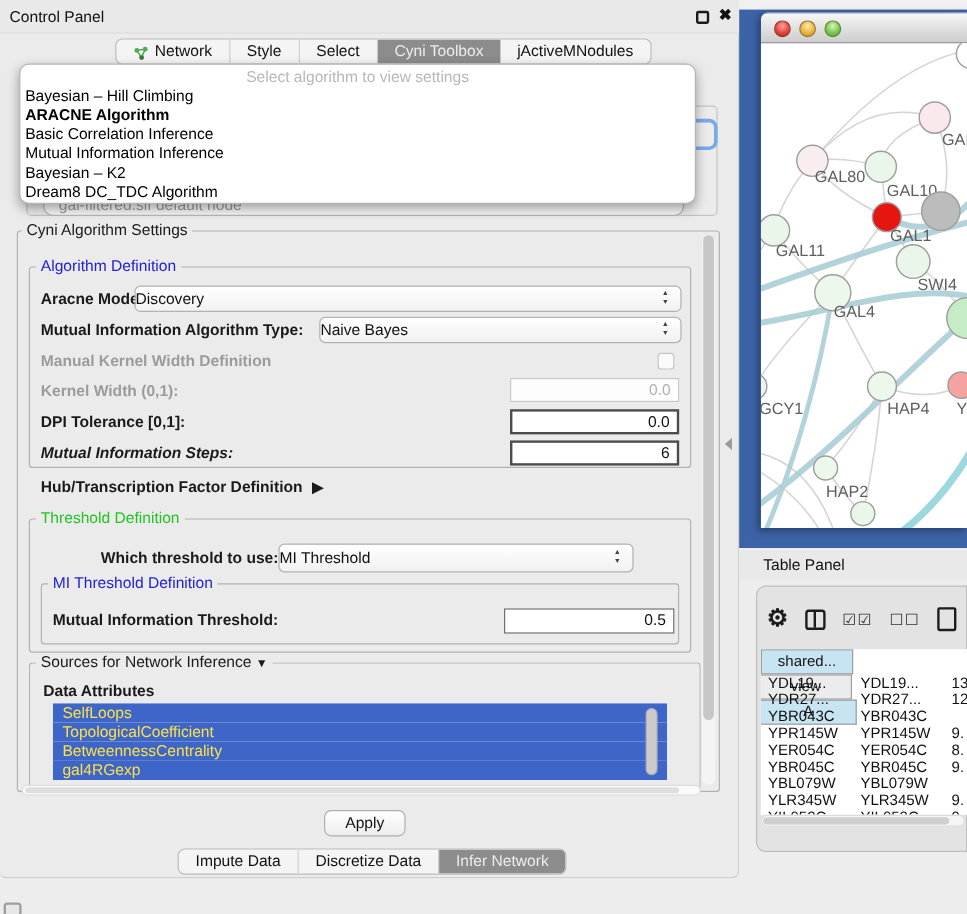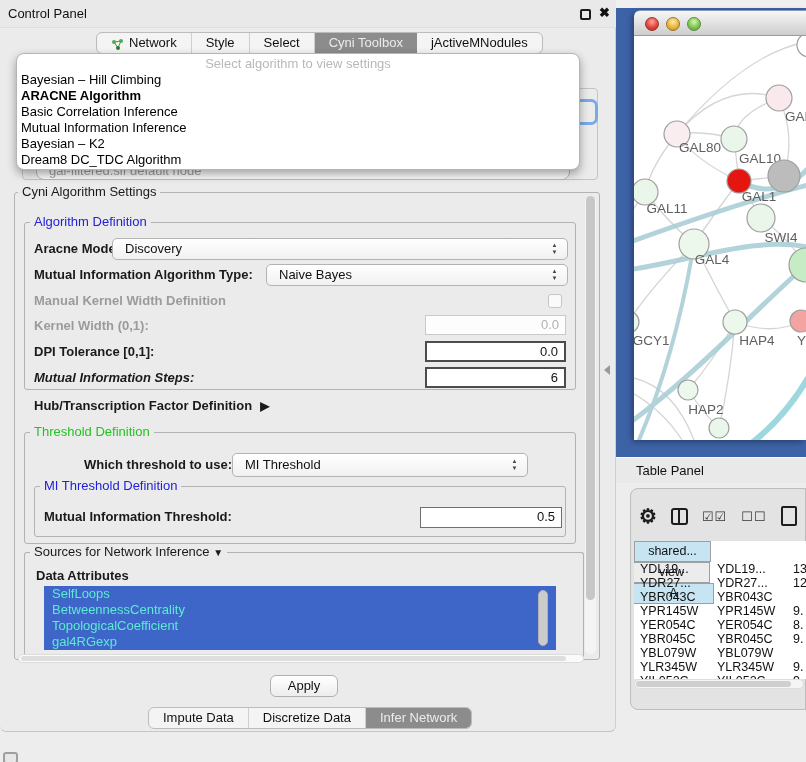--- a/index.html
+++ b/index.html
@@ -44,41 +44,41 @@
   #settings-box{left:14px;top:192px;width:586px;height:468px;}
   #settings-label{left:18px;top:185px;color:#1a1a1a;}
   #vscroll{left:585px;top:196px;width:11px;height:458px;background:#f4f4f4;border-radius:6px;}
   #vscroll .thumb{position:absolute;left:1px;top:0;width:9px;height:404px;background:#c7c7c7;border-radius:5px;}
 
   #algdef-box{left:24px;top:222px;width:552px;height:168px;}
   #algdef-label{left:30px;top:215px;color:#2121d6;}
   .flabel{position:absolute;font-weight:bold;color:#1a1a1a;height:22px;line-height:22px;white-space:nowrap;}
   .flabel.dis{color:#9b9b9b;}
   .combo{position:absolute;height:22px;background:linear-gradient(#ffffff,#f1f1f1);border:1px solid #b3b3b3;
-         border-radius:5px;line-height:20px;padding-left:12px;color:#111;}
+         border-radius:5px;line-height:20px;color:#111;}
   .spin{position:absolute;right:8px;top:3px;width:9px;font-size:6px;line-height:7px;color:#444;text-align:center;}
   .field{position:absolute;background:#fff;text-align:right;padding-right:6px;line-height:18px;color:#111;}
   .field.dark{border:2px solid #4c4c4c;}
   .field.dis{border:1px solid #c9c9c9;color:#b2b2b2;background:#fdfdfd;}
   #chk-manual{left:548px;top:294px;width:14px;height:14px;border:1px solid #c6c6c6;border-radius:3px;background:#fafafa;}
 
   #hub-row{left:34px;top:396px;font-weight:bold;height:20px;line-height:20px;}
   #hub-arrow{font-size:12px;margin-left:8px;}
 
   #thr-box{left:24px;top:432px;width:552px;height:112px;}
   #thr-label{left:30px;top:425px;color:#21c421;}
   #mithr-box{left:34px;top:486px;width:532px;height:51px;}
   #mithr-label{left:40px;top:479px;color:#2121d6;}
 
   #src-box{left:24px;top:552px;width:560px;height:106px;border-bottom:none;}
   #src-label{left:30px;top:545px;color:#1a1a1a;}
   #src-arrow{font-size:10px;}
   #attr-label{left:36px;top:566px;font-weight:bold;height:20px;line-height:20px;text-align:center;}
   #attr-list{left:44px;top:586px;width:512px;height:64px;background:#fff;overflow:hidden;}
-  .attr-item{height:16px;line-height:16px;color:#5eead4;padding-left:8px;white-space:nowrap;}
+  .attr-item{height:16px;line-height:16px;color:#fde047;padding-left:8px;white-space:nowrap;}
   #attr-scroll{left:538px;top:590px;width:10px;height:56px;background:#cbcbcb;border:1px solid #b2b2b2;border-radius:5px;}
   #hscroll{left:18px;top:654px;width:566px;height:9px;background:#fafafa;border:1px solid #dcdcdc;border-radius:5px;}
   #hscroll .thumb{position:absolute;left:2px;top:1px;width:545px;height:5px;background:#dedede;border-radius:3px;}
 
   #apply-btn{left:270px;top:675px;width:68px;height:22px;background:linear-gradient(#ffffff,#ededed);
              border:1px solid #b0b0b0;border-radius:6px;text-align:center;line-height:20px;color:#111;}
 
   #bottom-tabs{left:148px;top:707px;height:22px;display:flex;border:1px solid #bcbcbc;border-radius:6px;
                background:#f4f4f4;overflow:hidden;}
 
@@ -231,22 +231,22 @@
     <div class="abs field" style="left:420px;top:507px;width:142px;height:21px;border:1px solid #6f6f6f;">0.5</div>
 
     <div class="abs groupbox" id="src-box"></div>
     <div class="abs gb-label" id="src-label">
       <span>Sources for Network Inference</span>
       <span id="src-arrow">▼</span>
     </div>
     <div class="abs" id="attr-label">Data Attributes</div>
     <div class="abs" id="attr-list">
         <div class="attr-item" style="background: rgb(62, 102, 201);">SelfLoops</div>
+        <div class="attr-item" style="background: rgb(62, 102, 201);">TopologicalCoefficient</div>
         <div class="attr-item" style="background: rgb(62, 102, 201);">BetweennessCentrality</div>
-        <div class="attr-item" style="background: rgb(62, 102, 201);">TopologicalCoefficient</div>
         <div class="attr-item" style="background: rgb(62, 102, 201);">gal4RGexp</div>
       </div>
     <div class="abs" id="attr-scroll"></div>
     <div class="abs" id="hscroll">
         <div class="thumb"></div>
       </div>
 
     <div class="abs" id="apply-btn">Apply</div>
 
     <div class="abs" id="bottom-tabs">

